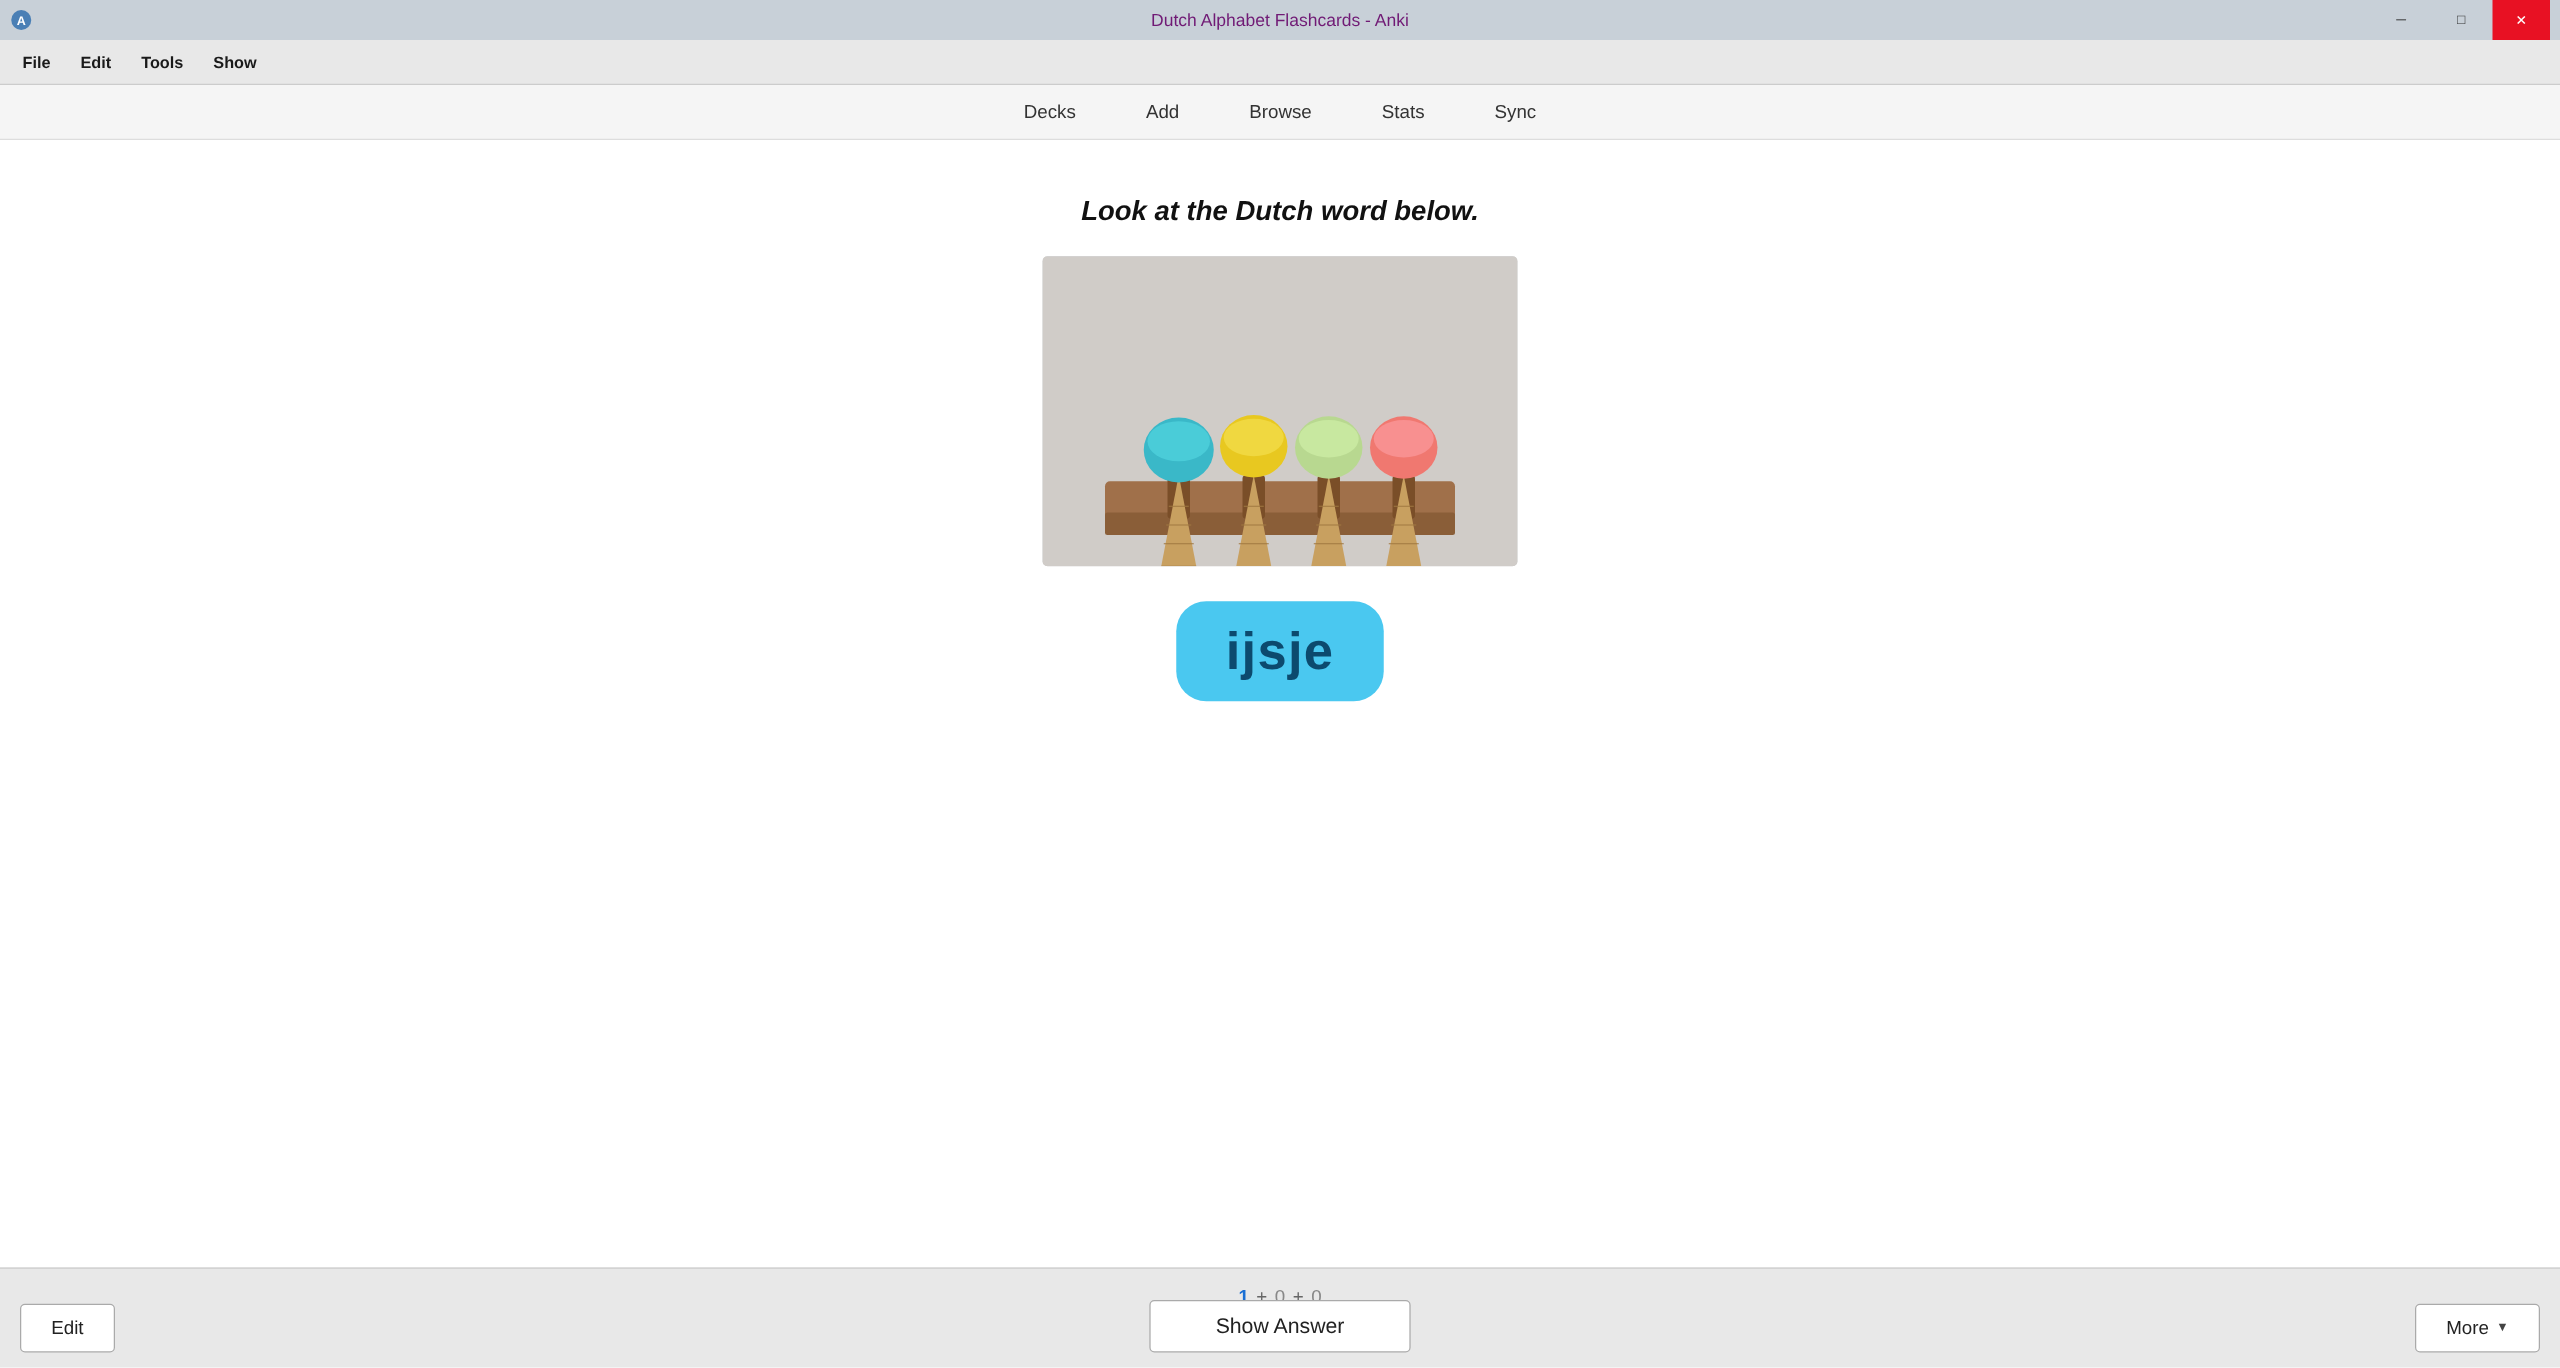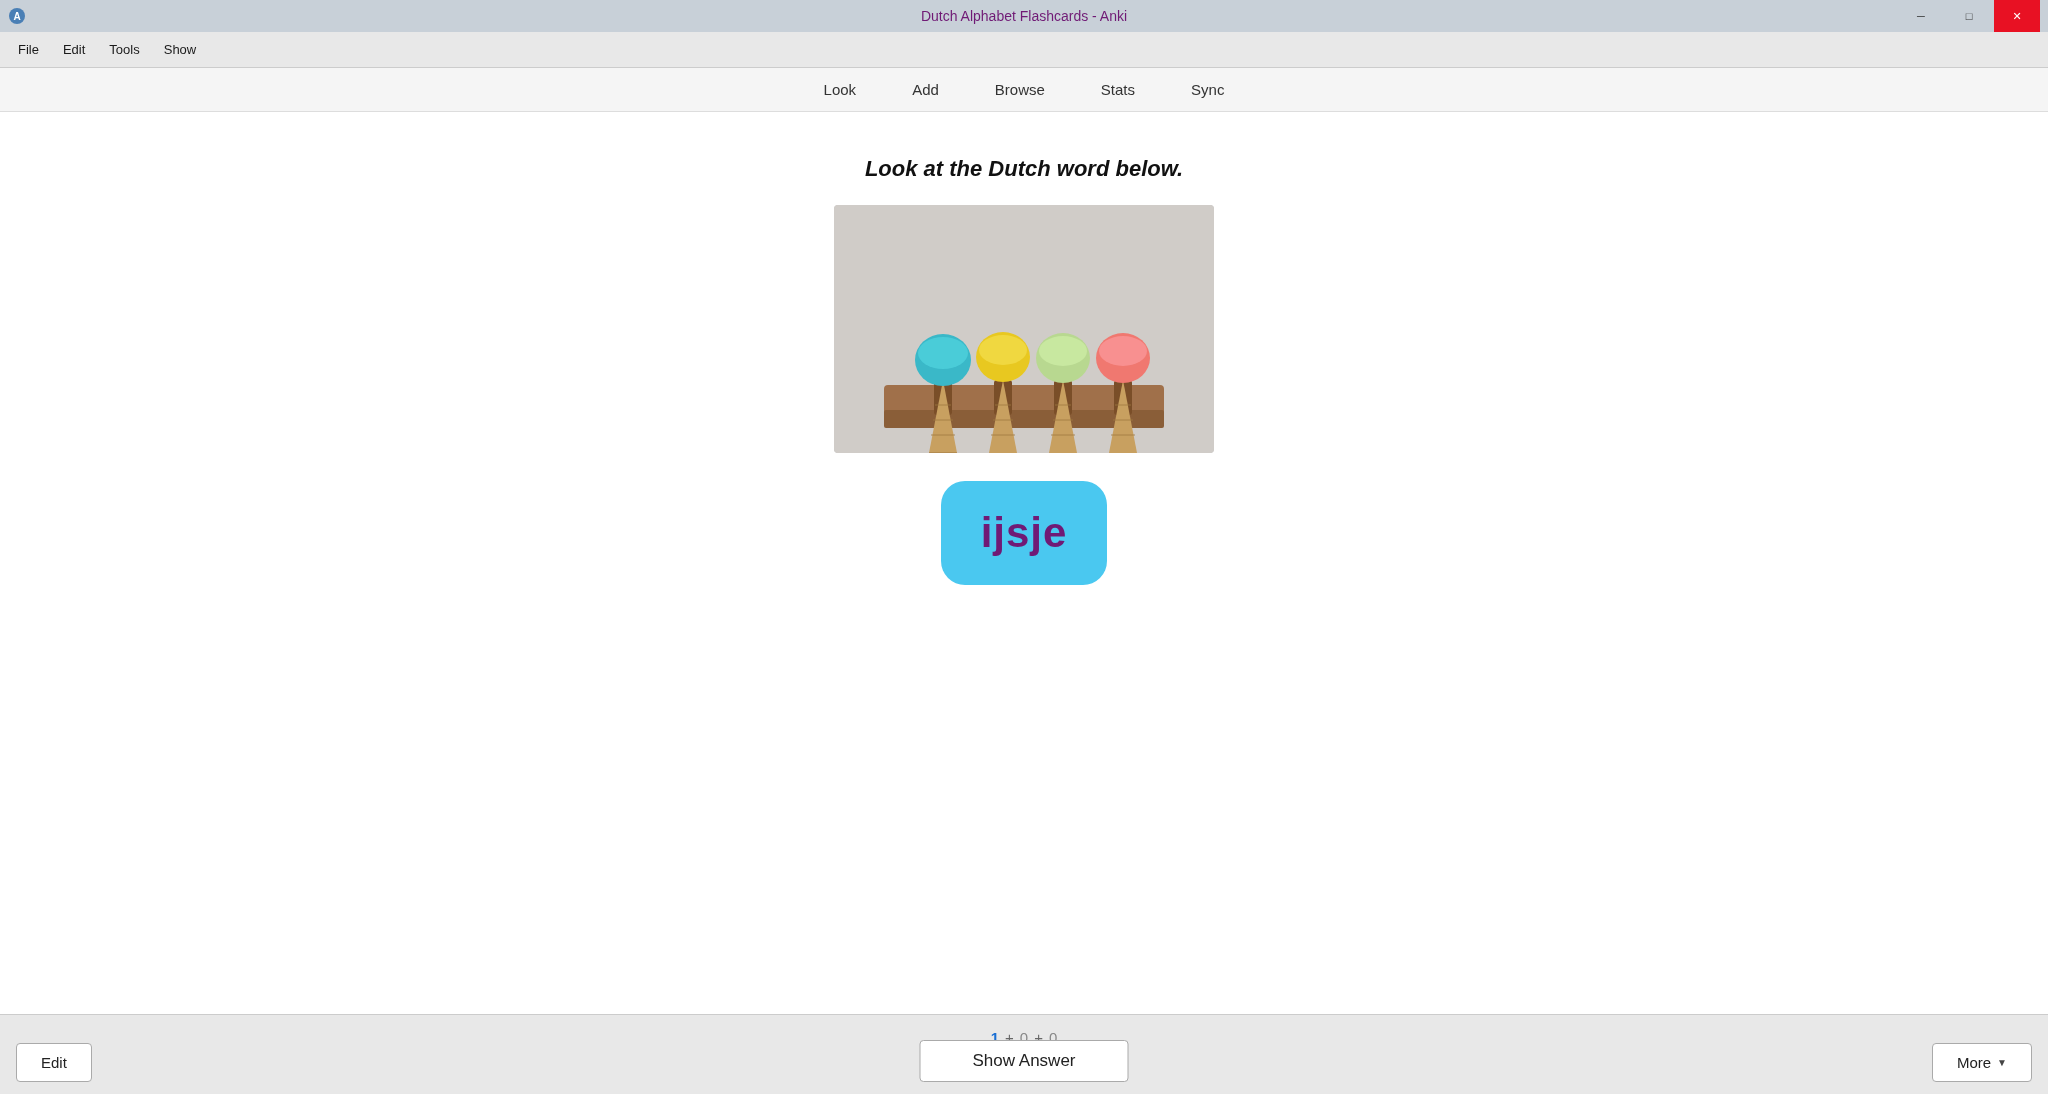--- a/index.html
+++ b/index.html
@@ -72,20 +72,21 @@
       gap: 4px;
       flex-shrink: 0;
       border-bottom: 1px solid #ccc;
     }
     .menu-item {
       padding: 4px 10px;
       font-size: 13px;
       cursor: pointer;
       color: #1a1a1a;
       border-radius: 3px;
+      font-weight: bold;
     }
 
     
     .toolbar {
       height: 44px;
       background: #f5f5f5;
       display: flex;
       align-items: center;
       justify-content: center;
       gap: 32px;
@@ -134,24 +135,24 @@
     
     .card-image-container svg {
       width: 100%;
       height: 100%;
     }
 
     .word-badge {
       margin-top: 28px;
       background: #4ac8f0;
       border-radius: 24px;
-      padding: 28px 40px;
+      padding: 16px 40px;
       font-size: 42px;
       font-weight: bold;
-      color: #701a75;
+      color: #0c4a6e;
       letter-spacing: 1px;
     }
 
     
     .bottom-bar {
       height: 80px;
       background: #e8e8e8;
       display: flex;
       align-items: center;
       justify-content: center;
@@ -252,21 +253,21 @@
 </div>
 
 <div class="menu-bar">
   <span class="menu-item">File</span>
   <span class="menu-item">Edit</span>
   <span class="menu-item">Tools</span>
   <span class="menu-item">Show</span>
 </div>
 
 <div class="toolbar">
-  <span class="toolbar-btn">Look</span>
+  <span class="toolbar-btn">Decks</span>
   <span class="toolbar-btn">Add</span>
   <span class="toolbar-btn">Browse</span>
   <span class="toolbar-btn">Stats</span>
   <span class="toolbar-btn">Sync</span>
 </div>
 
 <div class="main-content">
   <div class="card-question">
     <div>Look at the Dutch word below.</div>
   </div>

